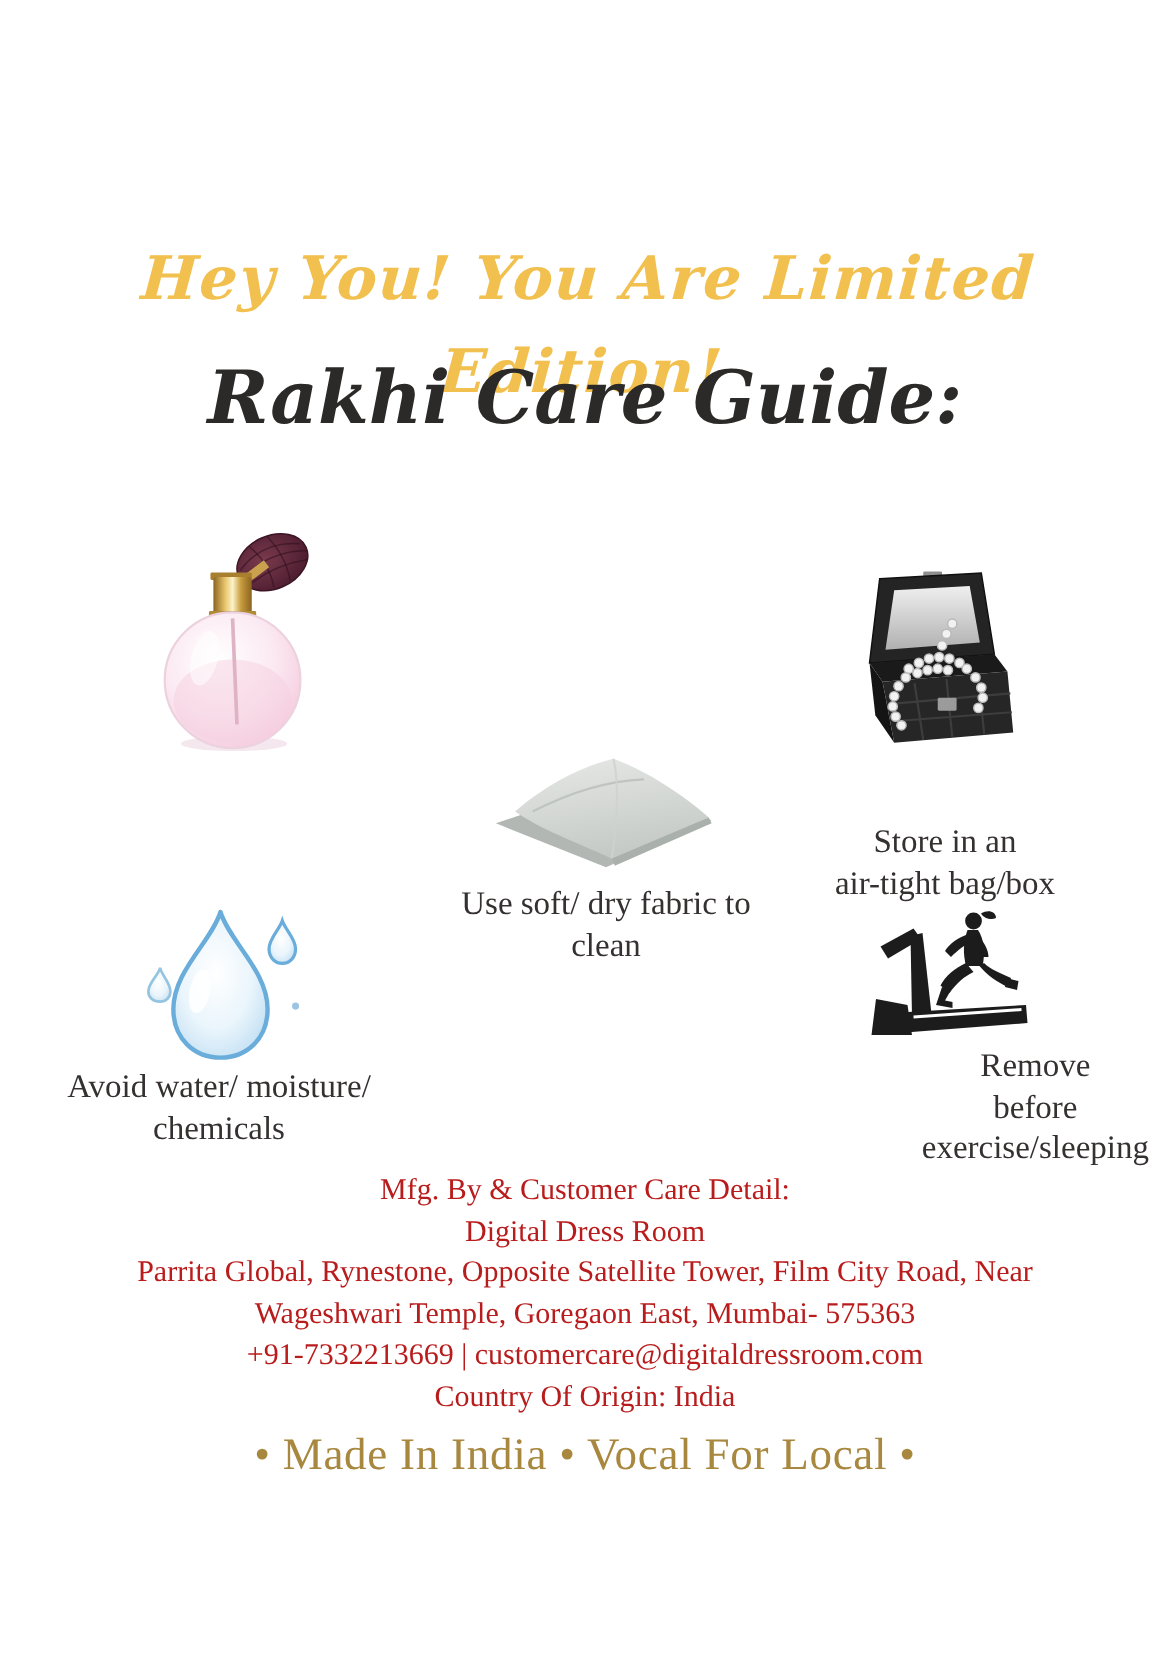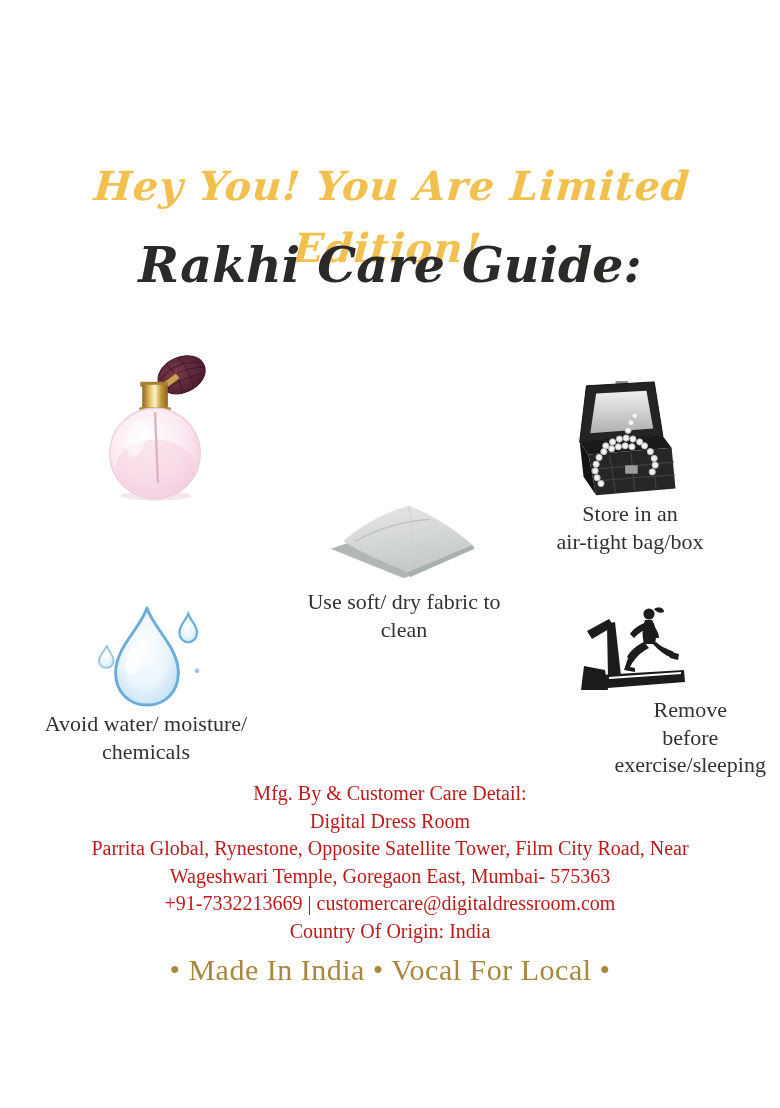--- a/index.html
+++ b/index.html
@@ -21,21 +21,21 @@
   .care-item{
     position:absolute;margin:0;display:flex;flex-direction:column;align-items:center;
   }
   .icon-wrap{display:flex;align-items:flex-end;justify-content:center;width:100%;}
   .caption{
     white-space:pre-line;text-align:center;color:#343130;
     font-size:22px;line-height:27.5px;
   }
   .care-perfume{left:16px;top:343px;width:260px;}
   .care-perfume .icon-wrap{height:160px;}
-  .care-storage{left:500px;top:378px;width:260px;}
+  .care-storage{left:500px;top:378px;width:260px;gap:47px;}
   .care-storage .icon-wrap{height:122px;}
   .care-fabric{left:274px;top:490px;width:260px;}
   .care-fabric .icon-wrap{height:98px;}
   .care-water{left:16px;top:597px;width:260px;}
   .care-water .icon-wrap{height:113px;}
   .care-exercise{left:506px;top:603px;width:260px;align-items:flex-end;}
   .care-exercise .icon-wrap{height:93px;}
   .mfg{
     position:absolute;top:780px;left:40px;width:700px;text-align:center;
     color:#b91c1c;font-size:20px;line-height:27.5px;

